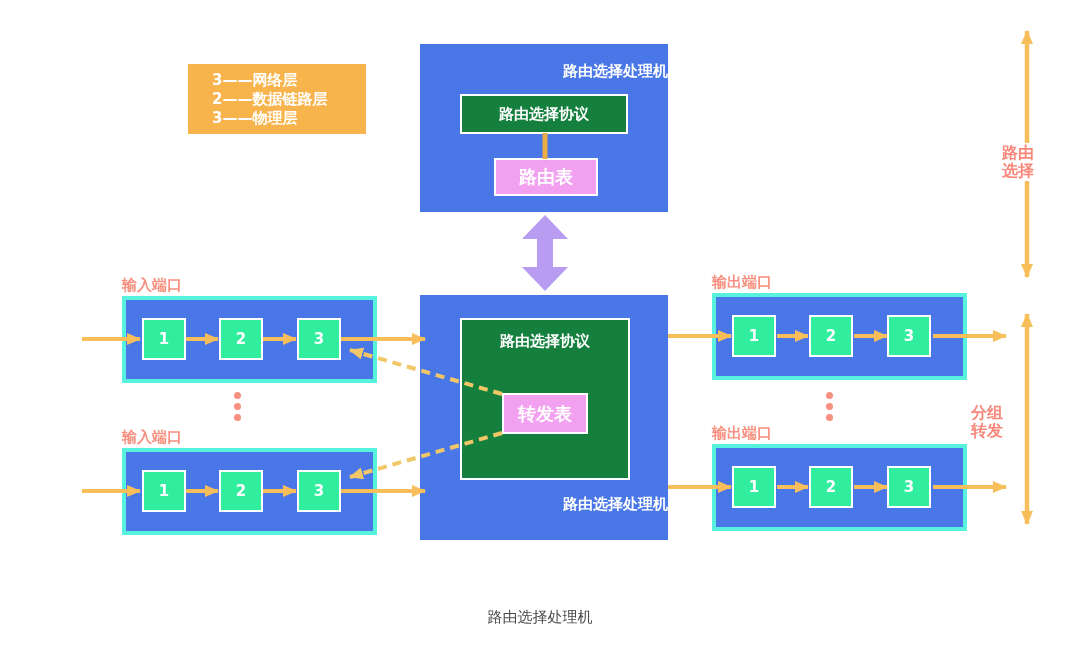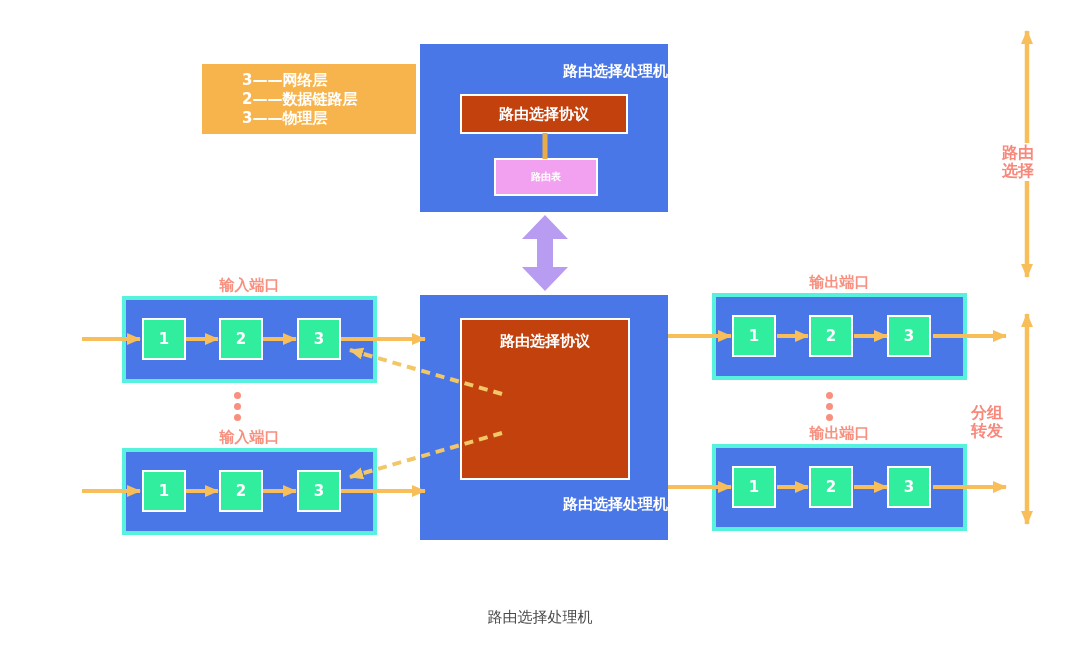--- a/index.html
+++ b/index.html
@@ -5,44 +5,44 @@
   html,body{margin:0;padding:0;background:#ffffff;}
   #stage{
     position:relative;width:1080px;height:658px;background:#ffffff;overflow:hidden;
     font-family:"DejaVu Sans","Liberation Sans",sans-serif;
   }
   
   .abs{position:absolute;}
   .white-bold{color:#ffffff;font-weight:bold;}
   
   .legend{
-    left:202px;top:64px;width:214px;height:70px;background:#F8B44C;
+    left:188px;top:64px;width:178px;height:70px;background:#F8B44C;
     color:#ffffff;font-weight:bold;font-size:15px;line-height:19px;
-    padding:7px 0 0 40px;box-sizing:border-box;
+    padding:7px 0 0 24px;box-sizing:border-box;
   }
   
   .proc{background:#4A77E8;}
   .proc-top{left:420px;top:44px;width:248px;height:168px;}
   .proc-mid{left:420px;top:295px;width:248px;height:245px;}
   .proc-title{left:0;width:100%;text-align:right;font-size:15px;}
   .red-box{
-    background:#c2410c;border:2px solid #ffffff;box-sizing:border-box;
+    background:#15803d;border:2px solid #ffffff;box-sizing:border-box;
     color:#ffffff;font-weight:bold;font-size:15px;text-align:center;
   }
   .pink-box{
     background:#F2A0F0;border:2px solid #ffffff;box-sizing:border-box;
-    color:#ffffff;font-weight:bold;font-size:10px;text-align:center;
+    color:#ffffff;font-weight:bold;font-size:18px;text-align:center;
   }
   
   .port-box{
     background:#4A77E8;border:4px solid #57F2DE;box-sizing:border-box;
     width:255px;height:87px;
   }
   .port-label{
-    width:255px;text-align:center;color:#F8907F;font-weight:bold;font-size:15px;
+    width:255px;color:#F8907F;font-weight:bold;font-size:15px;
   }
   .stage{
     position:absolute;width:44px;height:42px;background:#30EE9E;
     border:2px solid #ffffff;box-sizing:border-box;
     color:#ffffff;font-weight:bold;font-size:15px;
     display:flex;align-items:center;justify-content:center;
   }
   .st1{left:16px;top:18px;}
   .st2{left:93px;top:18px;}
   .st3{left:171px;top:18px;}
@@ -75,20 +75,21 @@
 
   <div class="abs proc proc-top">
     <div class="abs proc-title white-bold" style="top:18px;">路由选择处理机</div>
     <div class="abs red-box" style="left:40px;top:50px;width:168px;height:40px;line-height:36px;">路由选择协议</div>
     <div class="abs pink-box" style="left:74px;top:114px;width:104px;height:38px;line-height:34px;">路由表</div>
   </div>
 
   <div class="abs proc proc-mid">
     <div class="abs red-box" style="left:40px;top:23px;width:170px;height:162px;">
       <div style="padding-top:12px;">路由选择协议</div>
+      <div class="abs pink-box" style="left:40px;top:73px;width:86px;height:41px;line-height:37px;">转发表</div>
     </div>
     <div class="abs proc-title white-bold" style="top:200px;">路由选择处理机</div>
   </div>
 
   <div class="abs port-label" style="left:122px;top:276px;">输入端口</div>
   <div class="abs port-box" style="left:122px;top:296px;">
     <div class="stage st1">1</div>
     <div class="stage st2">2</div>
     <div class="stage st3">3</div>
   </div>

